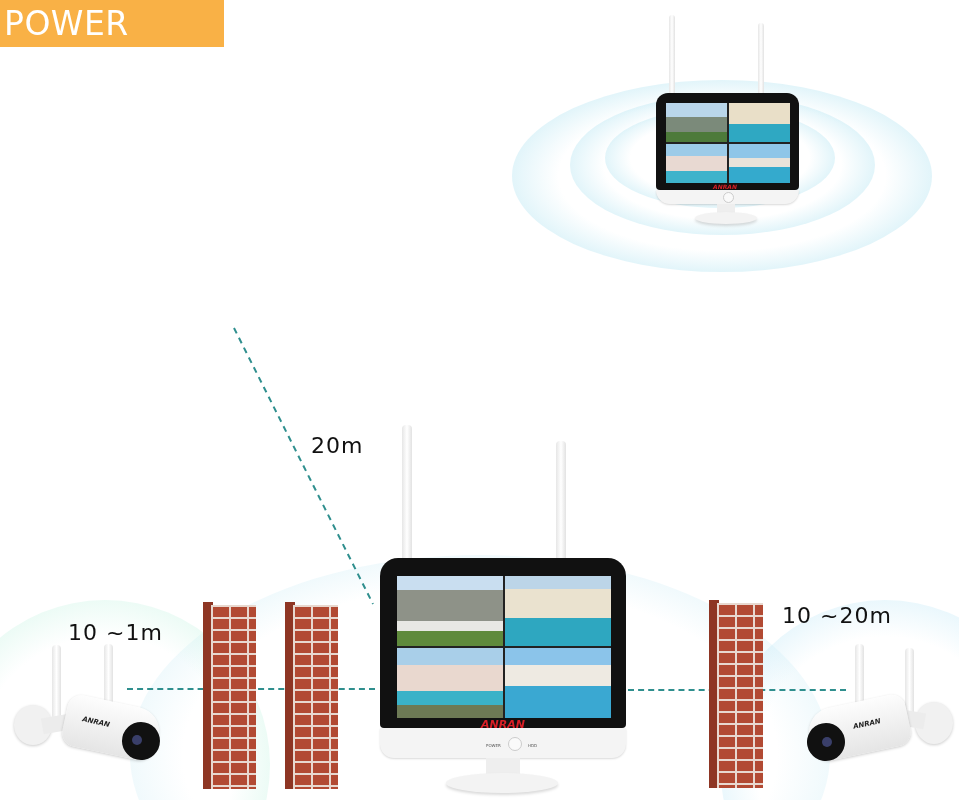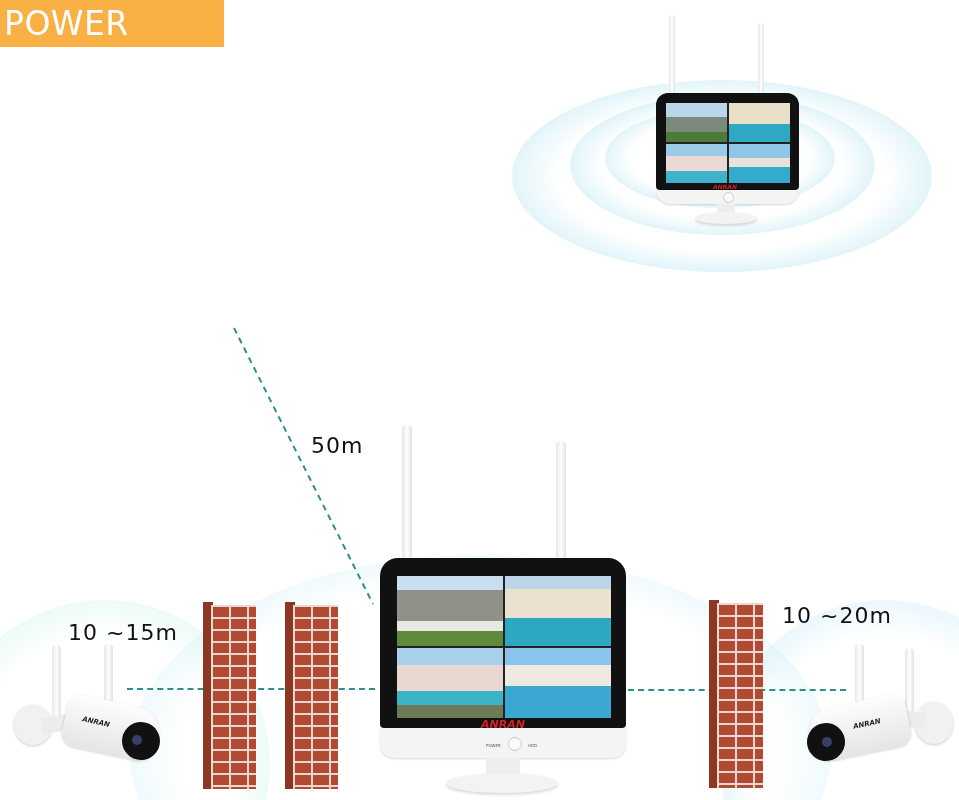--- a/index.html
+++ b/index.html
@@ -58,39 +58,39 @@
 
 <div>
   <div class="ring" style="left:130px;top:555px;width:700px;height:400px;background:radial-gradient(ellipse at center,rgba(255,255,255,0) 60%,rgba(200,235,245,0.55) 82%,rgba(255,255,255,0) 100%);"></div>
   <div class="ring" style="left:-60px;top:600px;width:330px;height:330px;background:radial-gradient(circle at center,rgba(255,255,255,0) 55%,rgba(205,245,230,0.6) 80%,rgba(255,255,255,0) 100%);"></div>
   <div class="ring" style="left:720px;top:600px;width:330px;height:330px;background:radial-gradient(circle at center,rgba(255,255,255,0) 55%,rgba(200,235,248,0.6) 80%,rgba(255,255,255,0) 100%);"></div>
 </div>
 
 <svg class="abs" style="left:0;top:0;" width="959" height="800">
   <line x1="234" y1="328" x2="373" y2="604" stroke="#2f8f8e" stroke-width="2" stroke-dasharray="6,5"></line>
 </svg>
-<div class="abs label" style="left:311px;top:433px;">50m</div>
+<div class="abs label" style="left:311px;top:433px;">20m</div>
 
 <div class="dash-h" style="left:127px;top:688px;width:248px;"></div>
 <div class="dash-h" style="left:628px;top:689px;width:218px;"></div>
 
 <div>
   <div class="wall-side" style="left:203px;top:602px;width:10px;height:187px;"></div>
   <div class="wall" style="left:211px;top:605px;width:45px;height:184px;"></div>
 </div>
 <div>
   <div class="wall-side" style="left:285px;top:602px;width:10px;height:187px;"></div>
   <div class="wall" style="left:293px;top:605px;width:45px;height:184px;"></div>
 </div>
 <div>
   <div class="wall-side" style="left:709px;top:600px;width:10px;height:188px;"></div>
   <div class="wall" style="left:717px;top:603px;width:46px;height:185px;"></div>
 </div>
 
-<div class="abs label" style="left:68px;top:620px;">10 ~15m</div>
+<div class="abs label" style="left:68px;top:620px;">10 ~1m</div>
 <div class="abs label" style="left:782px;top:603px;">10 ~20m</div>
 
 <div class="monitor" style="left:378px;top:425px;width:250px;height:370px;">
   <div class="antenna" style="left:24px;top:0;width:10px;height:140px;"></div>
   <div class="antenna" style="left:178px;top:16px;width:10px;height:124px;"></div>
   <div class="bezel" style="left:2px;top:133px;width:246px;height:170px;border-radius:18px 18px 4px 4px;"></div>
   <div class="screen" style="left:19px;top:151px;width:214px;height:142px;">
     <div class="cam-tile" style="background:linear-gradient(#c9def0 0 20%,#8e9288 20% 65%,#e8e8e4 65% 78%,#5f8a3c 78%);"></div>
     <div class="cam-tile" style="background:linear-gradient(#bcd5e8 0 18%,#eae2cf 18% 60%,#2ea7c0 60%);"></div>
     <div class="cam-tile" style="background:linear-gradient(#a9cfe9 0 25%,#e9d8cf 25% 62%,#3ab2c8 62% 82%,#6d7a55 82%);"></div>

